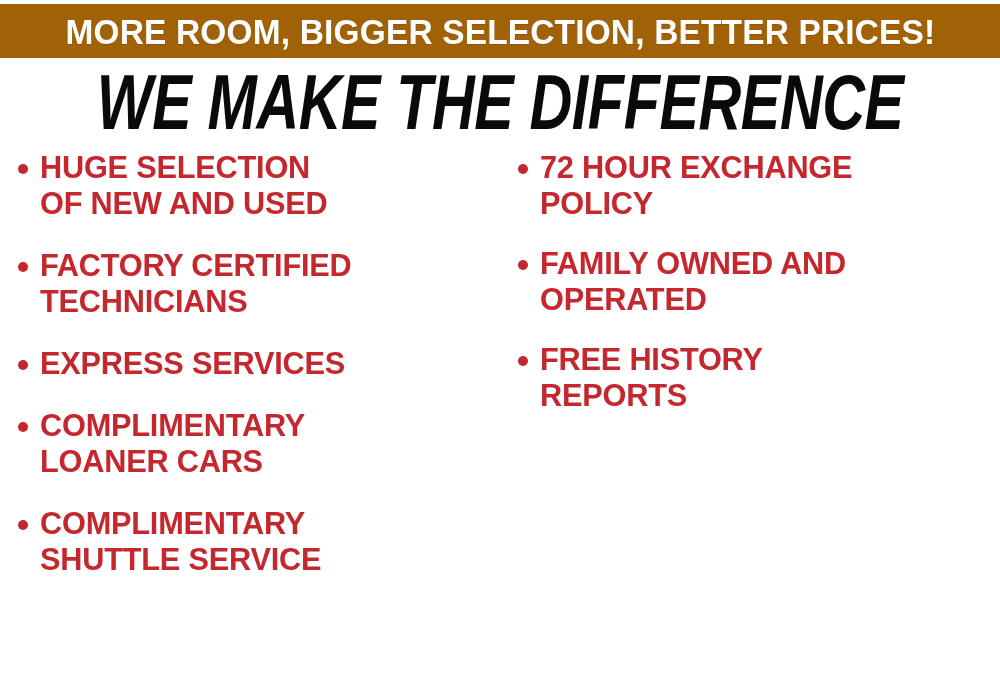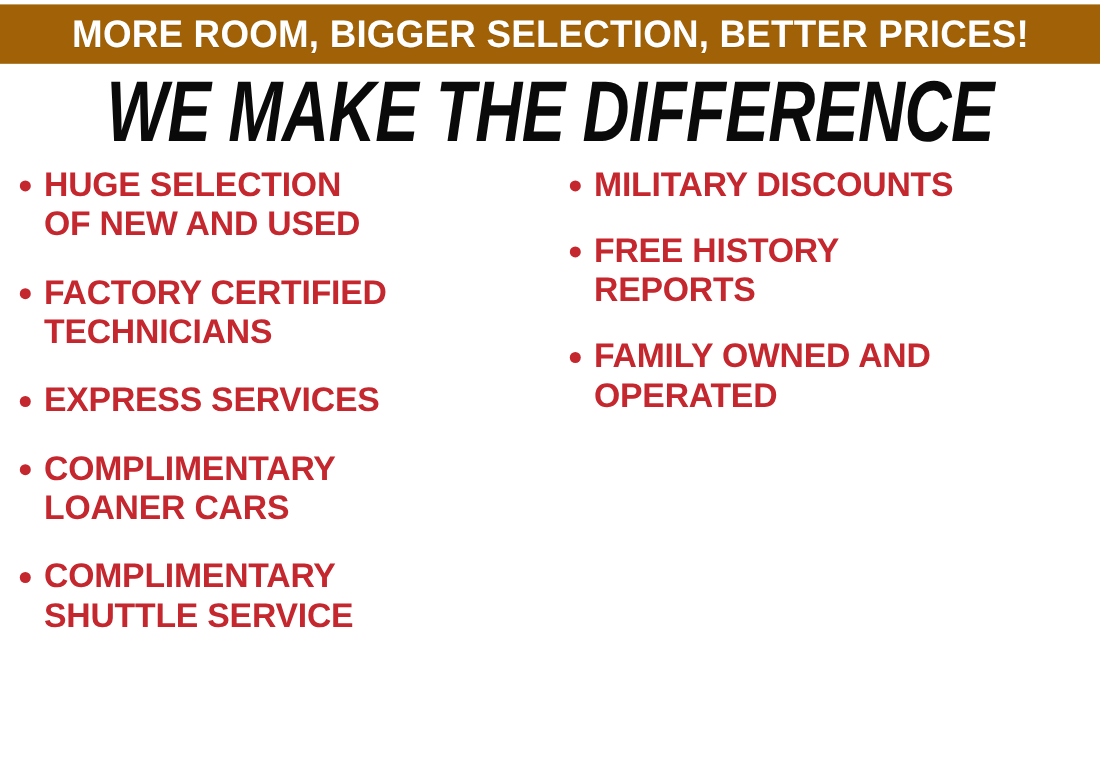--- a/index.html
+++ b/index.html
@@ -150,28 +150,29 @@
       <div class="bullet-item">
         <span class="bullet-dot"></span>
         <span class="bullet-label">COMPLIMENTARY
 SHUTTLE SERVICE</span>
       </div>
     </div>
 
     <div class="col col-right">
       <div class="bullet-item">
         <span class="bullet-dot"></span>
-        <span class="bullet-label">MILITARY DISCOUNTS</span>
+        <span class="bullet-label">72 HOUR EXCHANGE
+POLICY</span>
+      </div>
+      <div class="bullet-item">
+        <span class="bullet-dot"></span>
+        <span class="bullet-label">FAMILY OWNED AND
+OPERATED</span>
       </div>
       <div class="bullet-item">
         <span class="bullet-dot"></span>
         <span class="bullet-label">FREE HISTORY
 REPORTS</span>
-      </div>
-      <div class="bullet-item">
-        <span class="bullet-dot"></span>
-        <span class="bullet-label">FAMILY OWNED AND
-OPERATED</span>
       </div>
     </div>
 
   </div>
 </div>
 
 </body></html>

